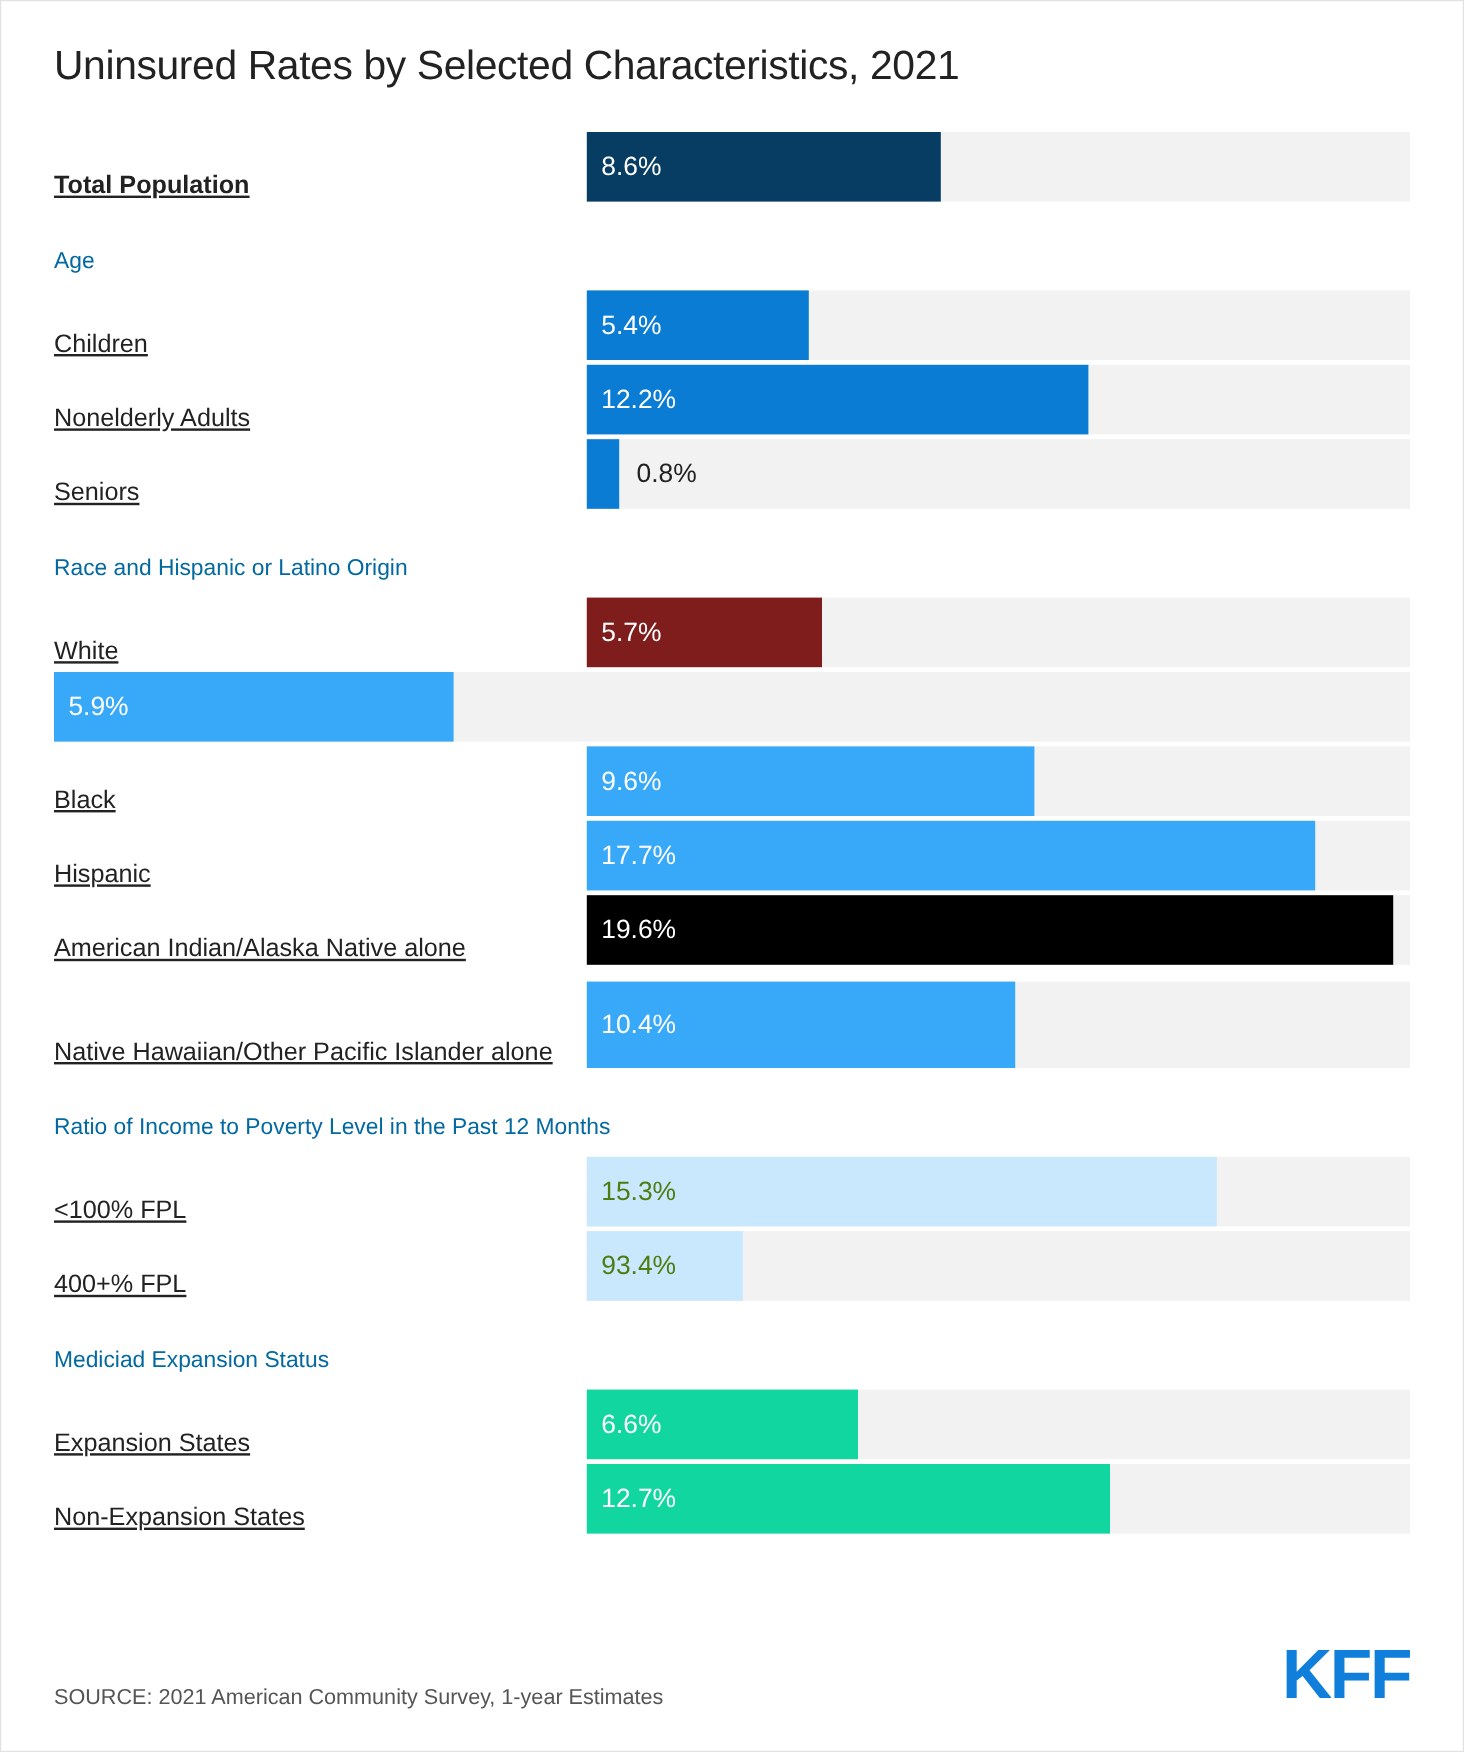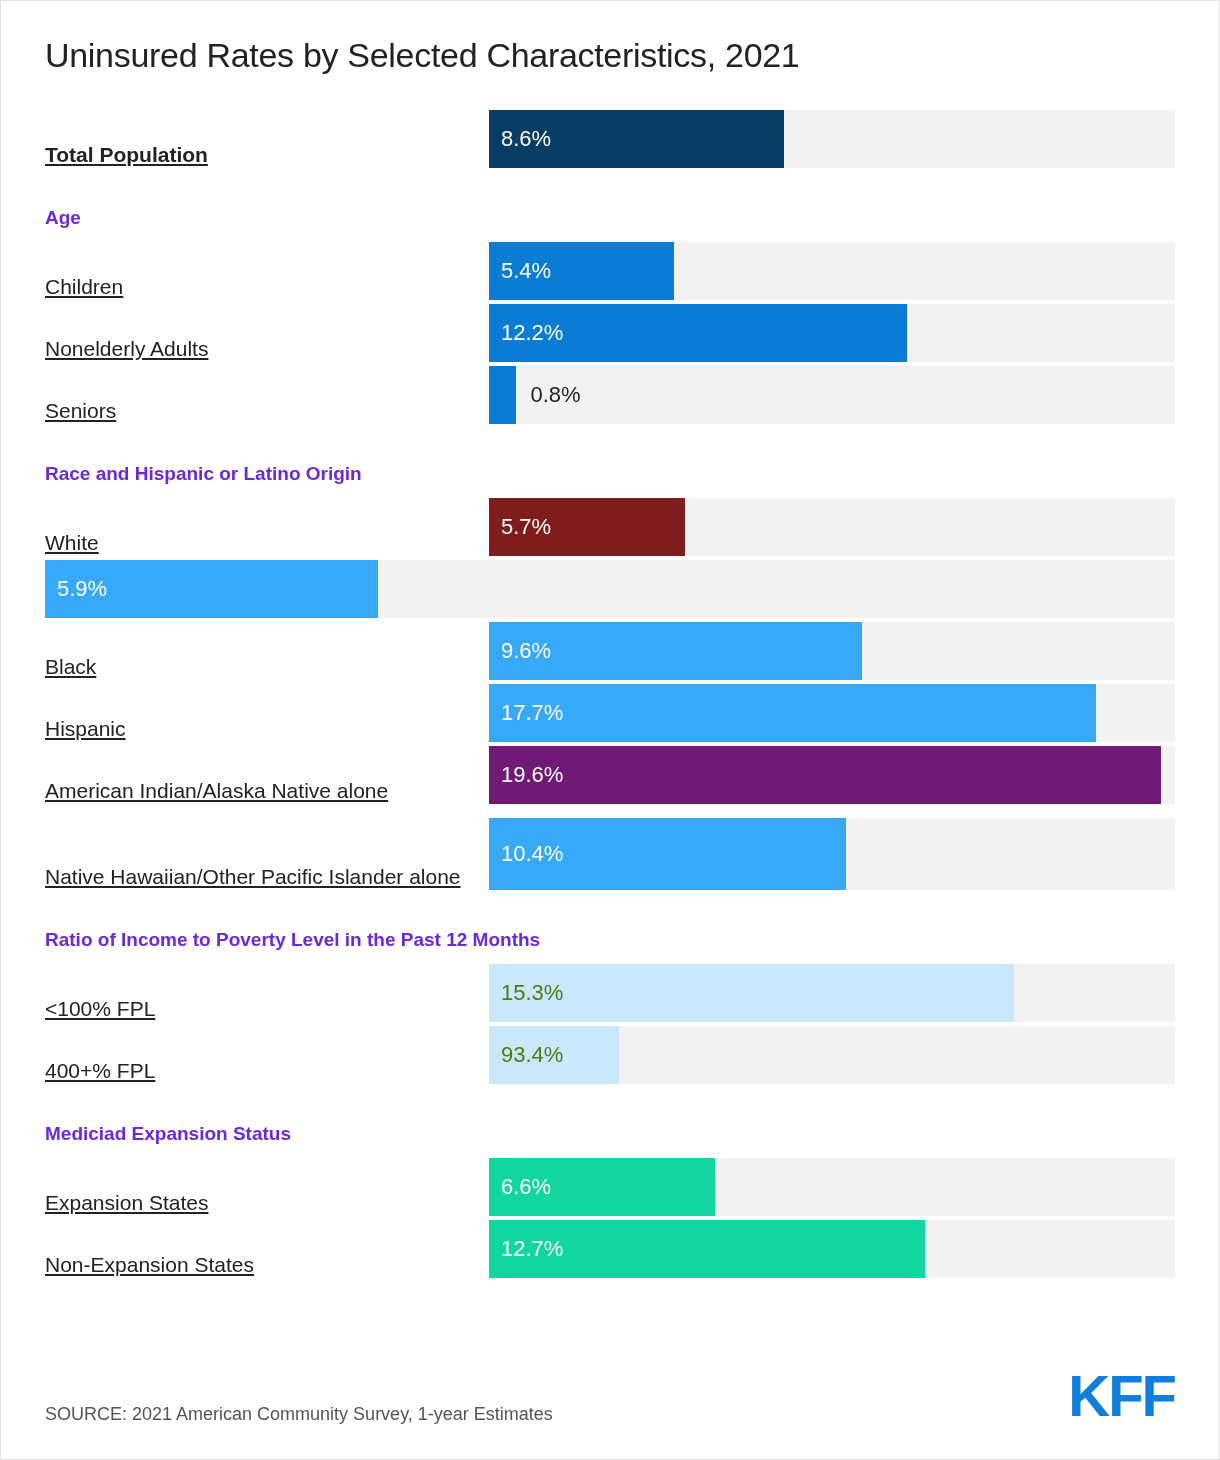--- a/index.html
+++ b/index.html
@@ -28,22 +28,22 @@
   .chart-title {
     font-size: 34px;
     font-weight: 400;
     color: #222;
     letter-spacing: -0.3px;
     margin: 0 0 30px 0;
     line-height: 1.2;
   }
   .group-heading {
     font-size: 19px;
-    font-weight: bold;
-    color: #6d28d9;
+    font-weight: normal;
+    color: #0369a1;
     margin: 0;
     padding: 0;
     height: 40px;
     display: flex;
     align-items: center;
   }
   .spacer-md { height: 30px; }
 
   .row {
     display: flex;
@@ -180,21 +180,21 @@
           <div class="row-label">Hispanic</div>
           <div class="track">
             <div class="bar" style="width: 88.5%; background: rgb(56, 168, 248);">
               <div class="bar-value value-inside">17.7%</div>
             </div>
           </div>
         </div>
         <div class="row">
           <div class="row-label">American Indian/Alaska Native alone</div>
           <div class="track">
-            <div class="bar" style="width: 98%; background: #701a75;">
+            <div class="bar" style="width: 98%; background: #000000;">
               <div class="bar-value value-inside">19.6%</div>
             </div>
           </div>
         </div>
         <div class="row tall">
           <div class="row-label">Native Hawaiian/Other Pacific Islander alone</div>
           <div class="track">
             <div class="bar" style="width: 52%; background: rgb(56, 168, 248);">
               <div class="bar-value value-inside">10.4%</div>
             </div>

